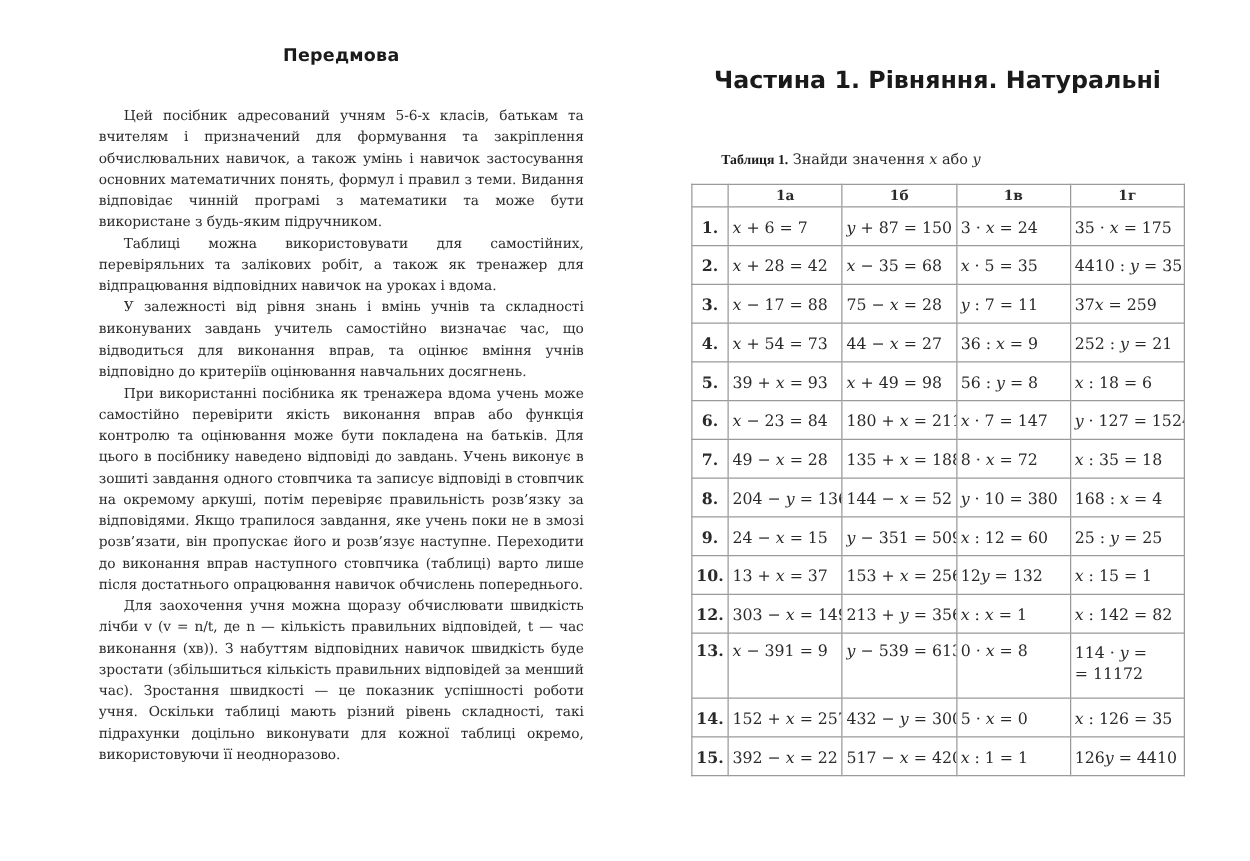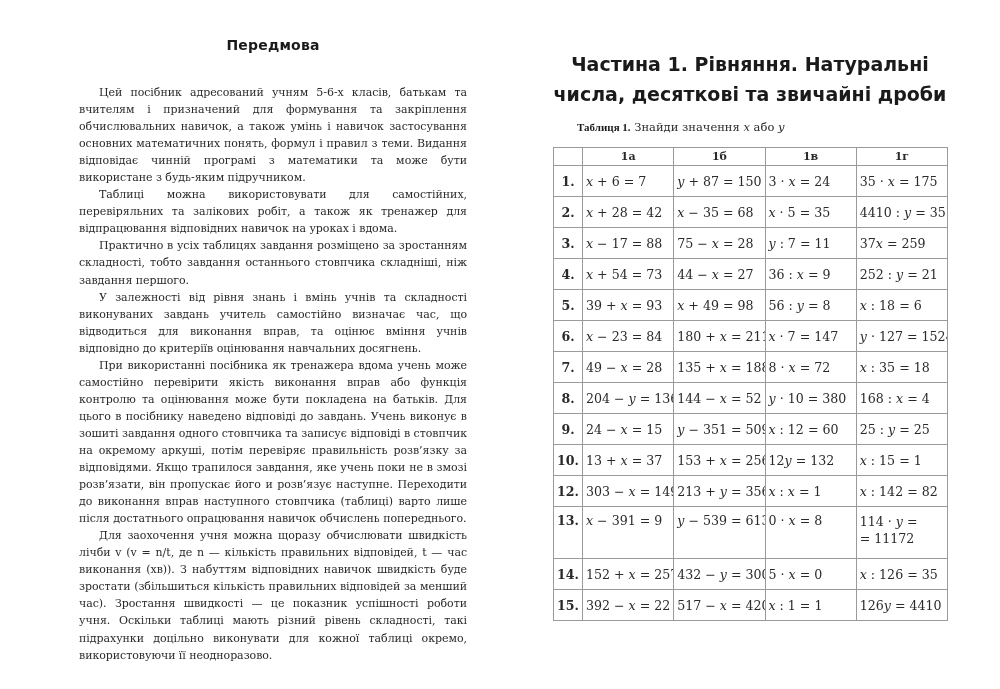--- a/index.html
+++ b/index.html
@@ -137,31 +137,29 @@
     .var { font-style: italic; }
   </style>
 </head>
 <body>
 
 <div class="page-left">
   <div class="heading-left">Передмова</div>
   <div class="body-text">
     <p>Цей посібник адресований учням 5-6-х класів, батькам та вчителям і призначений для формування та закріплення обчислювальних навичок, а також умінь і навичок застосування основних математичних понять, формул і правил з теми. Видання відповідає чинній програмі з математики та може бути використане з будь-яким підручником.</p>
     <p>Таблиці можна використовувати для самостійних, перевіряльних та залікових робіт, а також як тренажер для відпрацювання відповідних навичок на уроках і вдома.</p>
-    <p>Практично в усіх таблицях завдання розміщено за зростанням складності, тобто завдання останнього стовпчика складніші, ніж завдання першого.</p>
     <p>У залежності від рівня знань і вмінь учнів та складності виконуваних завдань учитель самостійно визначає час, що відводиться для виконання вправ, та оцінює вміння учнів відповідно до критеріїв оцінювання навчальних досягнень.</p>
     <p>При використанні посібника як тренажера вдома учень може самостійно перевірити якість виконання вправ або функція контролю та оцінювання може бути покладена на батьків. Для цього в посібнику наведено відповіді до завдань. Учень виконує в зошиті завдання одного стовпчика та записує відповіді в стовпчик на окремому аркуші, потім перевіряє правильність розв’язку за відповідями. Якщо трапилося завдання, яке учень поки не в змозі розв’язати, він пропускає його и розв’язує наступне. Переходити до виконання вправ наступного стовпчика (таблиці) варто лише після достатнього опрацювання навичок обчислень попереднього.</p>
     <p>Для заохочення учня можна щоразу обчислювати швидкість лічби v (v = n/t, де n — кількість правильних відповідей, t — час виконання (хв)). З набуттям відповідних навичок швидкість буде зростати (збільшиться кількість правильних відповідей за менший час). Зростання швидкості — це показник успішності роботи учня. Оскільки таблиці мають різний рівень складності, такі підрахунки доцільно виконувати для кожної таблиці окремо, використовуючи її неодноразово.</p>
   </div>
 </div>
 
 <div class="page-right">
   <div class="heading-right">
     <div>Частина 1. Рівняння. Натуральні</div>
-    <div>числа, десяткові та звичайні дроби</div>
   </div>
 
   <div class="table-caption">
     <span class="cap-label">Таблиця 1.</span>
     <span>Знайди значення</span>
     <span class="math">x</span>
     <span>або</span>
     <span class="math">y</span>
   </div>
 

